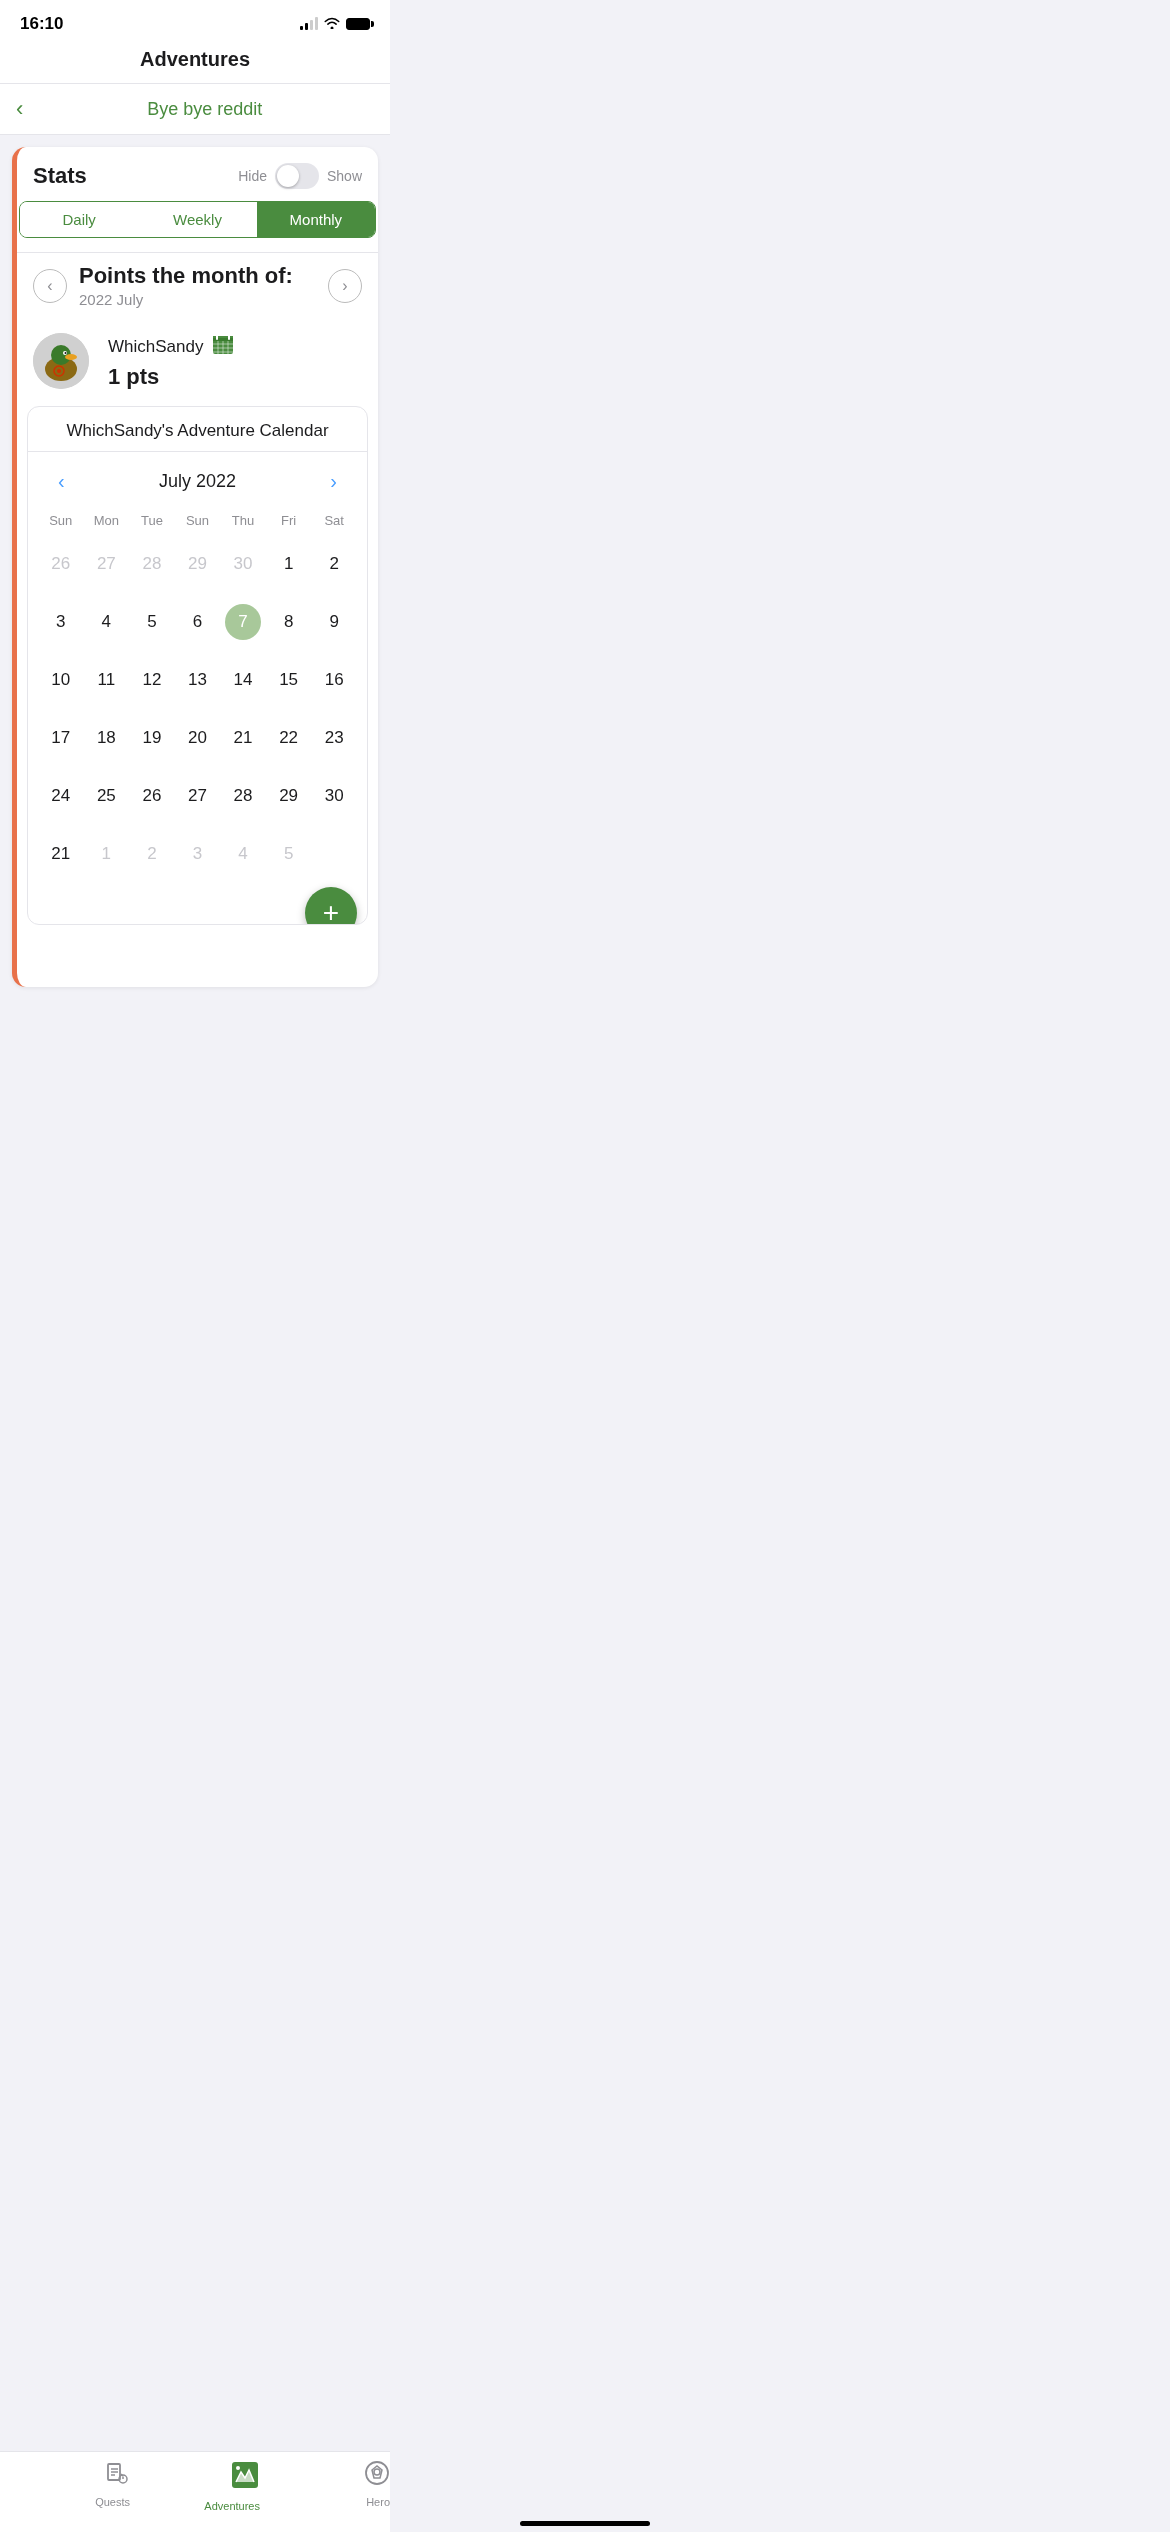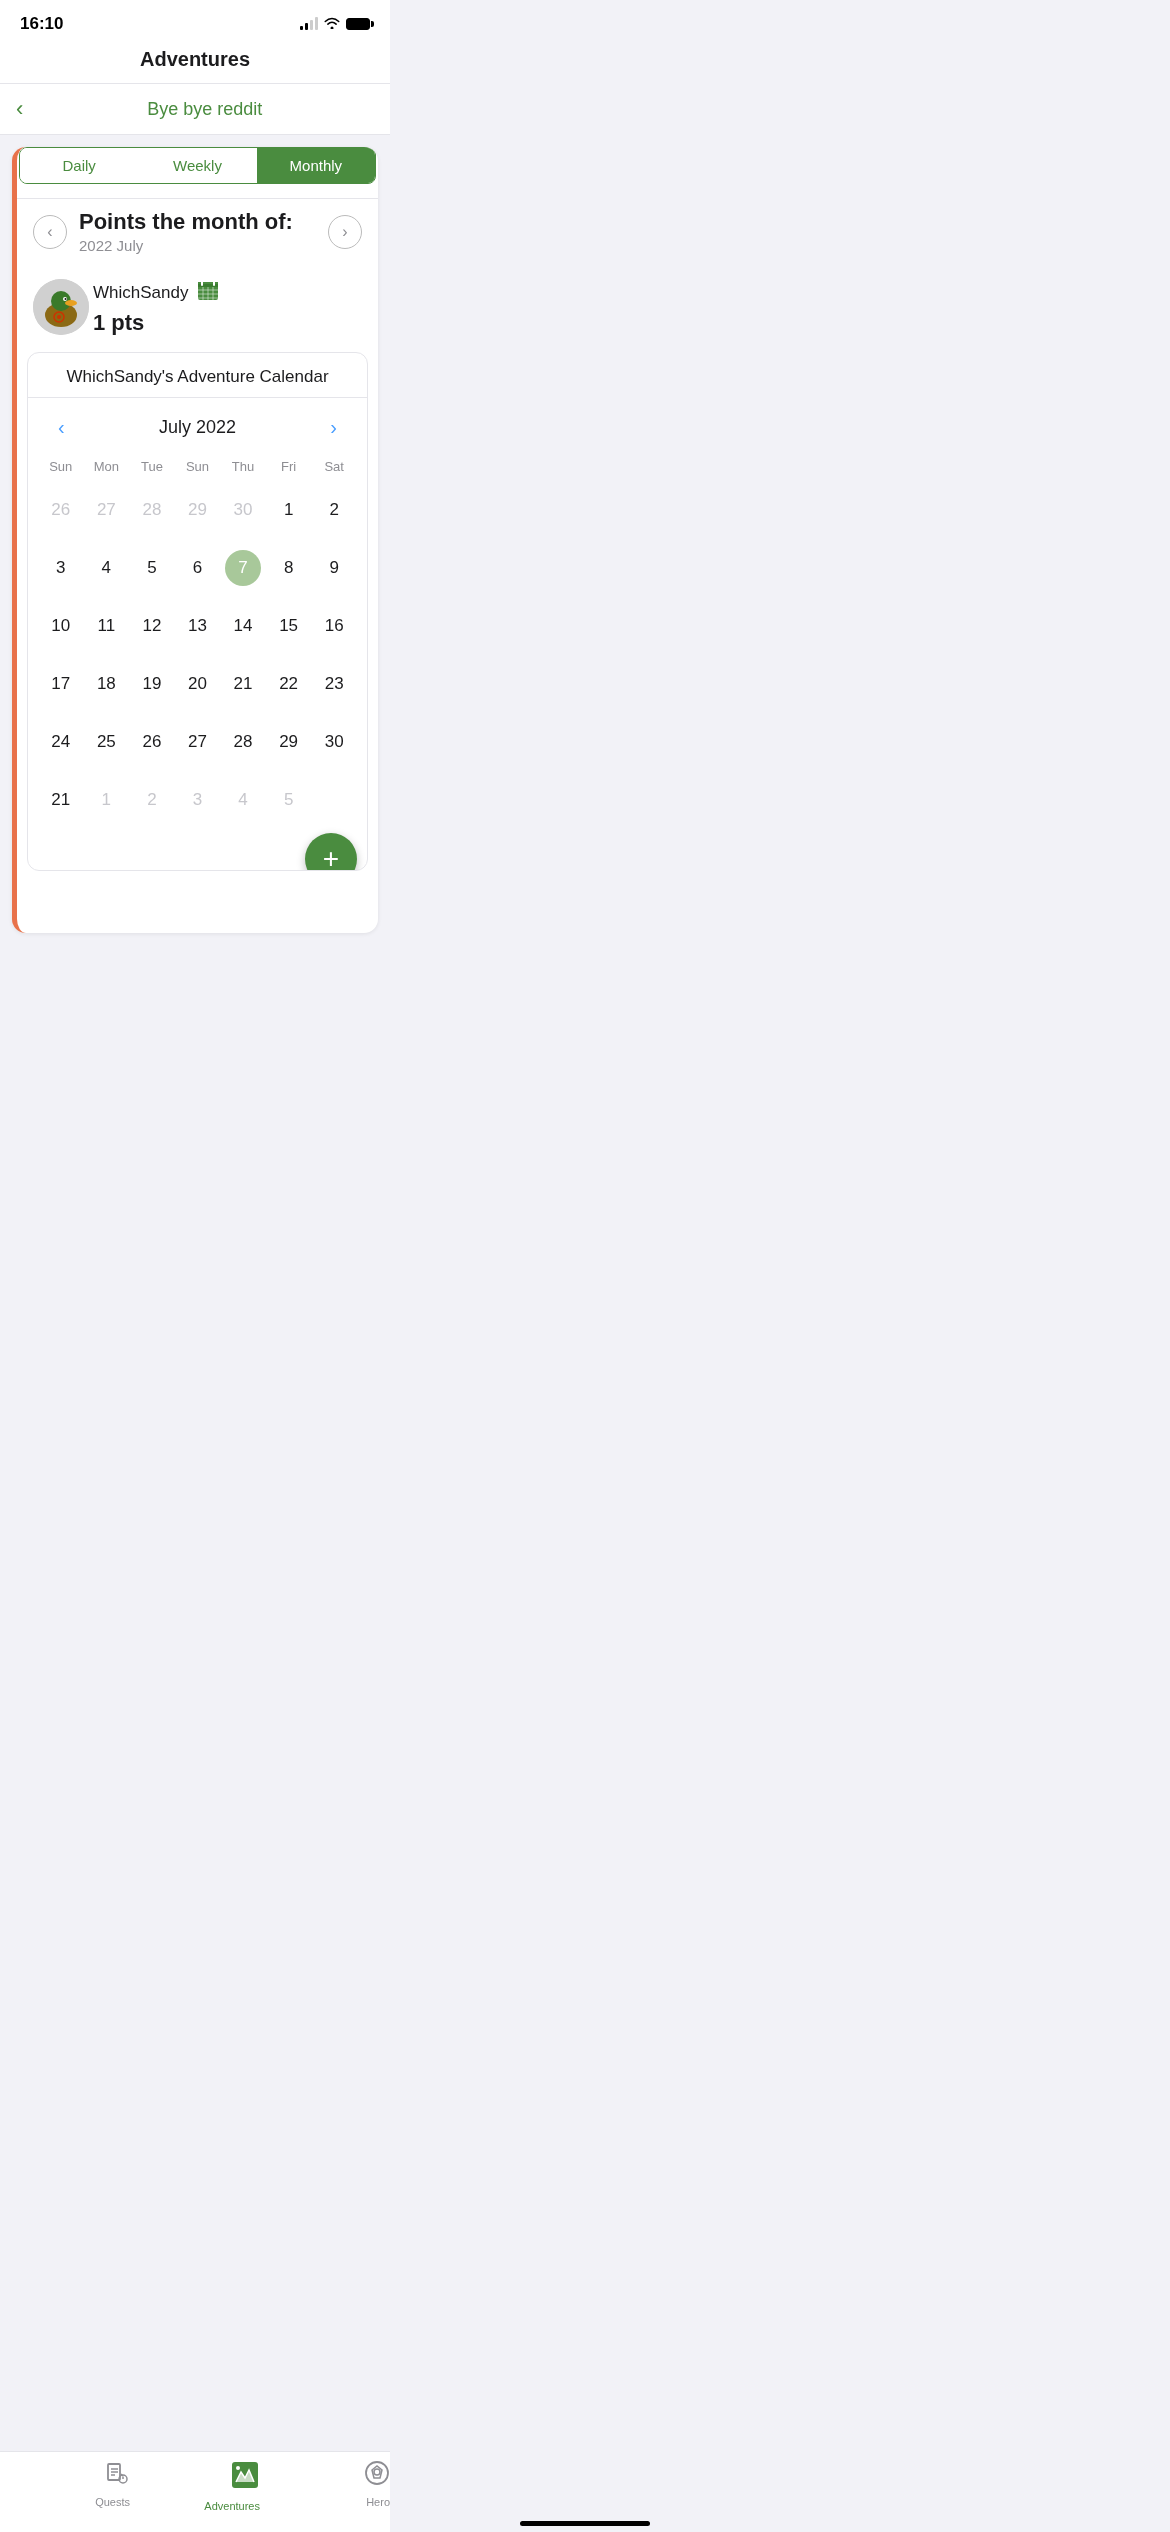--- a/index.html
+++ b/index.html
@@ -214,21 +214,21 @@
       font-size: 15px;
       color: #8e8e93;
       margin-top: 2px;
     }
 
     
     .user-row {
       display: flex;
       align-items: center;
       padding: 10px 16px 16px;
-      gap: 4px;
+      gap: 19px;
     }
     .avatar {
       width: 56px;
       height: 56px;
       border-radius: 50%;
       background: #d0d0d0;
       display: flex;
       align-items: center;
       justify-content: center;
       overflow: hidden;
@@ -428,20 +428,30 @@
 </div>
 
 <div class="nav-row">
   <span class="nav-back">‹</span>
   <span class="nav-title">Bye bye reddit</span>
 </div>
 
 <div class="main-content">
   <div class="stats-card">
 
+    <div class="stats-header">
+      <span class="stats-title">Stats</span>
+      <div class="stats-toggle-row">
+        <span class="toggle-label">Hide</span>
+        <div class="toggle-switch">
+          <div class="toggle-knob"></div>
+        </div>
+        <span class="toggle-label">Show</span>
+      </div>
+    </div>
 
     <div class="tab-selector">
       <div class="tab-btn">Daily</div>
       <div class="tab-btn">Weekly</div>
       <div class="tab-btn active">Monthly</div>
     </div>
 
     <div class="points-section">
       <div class="nav-arrow">‹</div>
       <div class="points-info">

